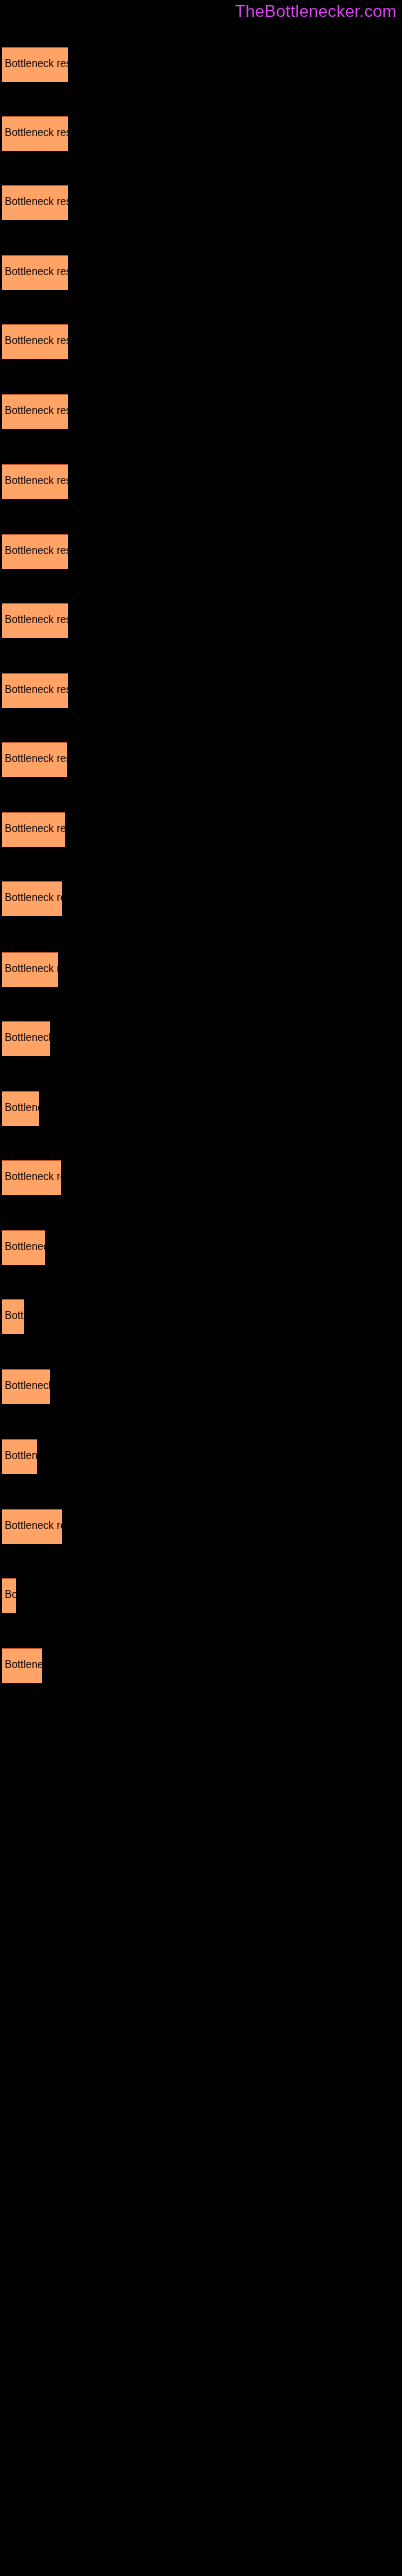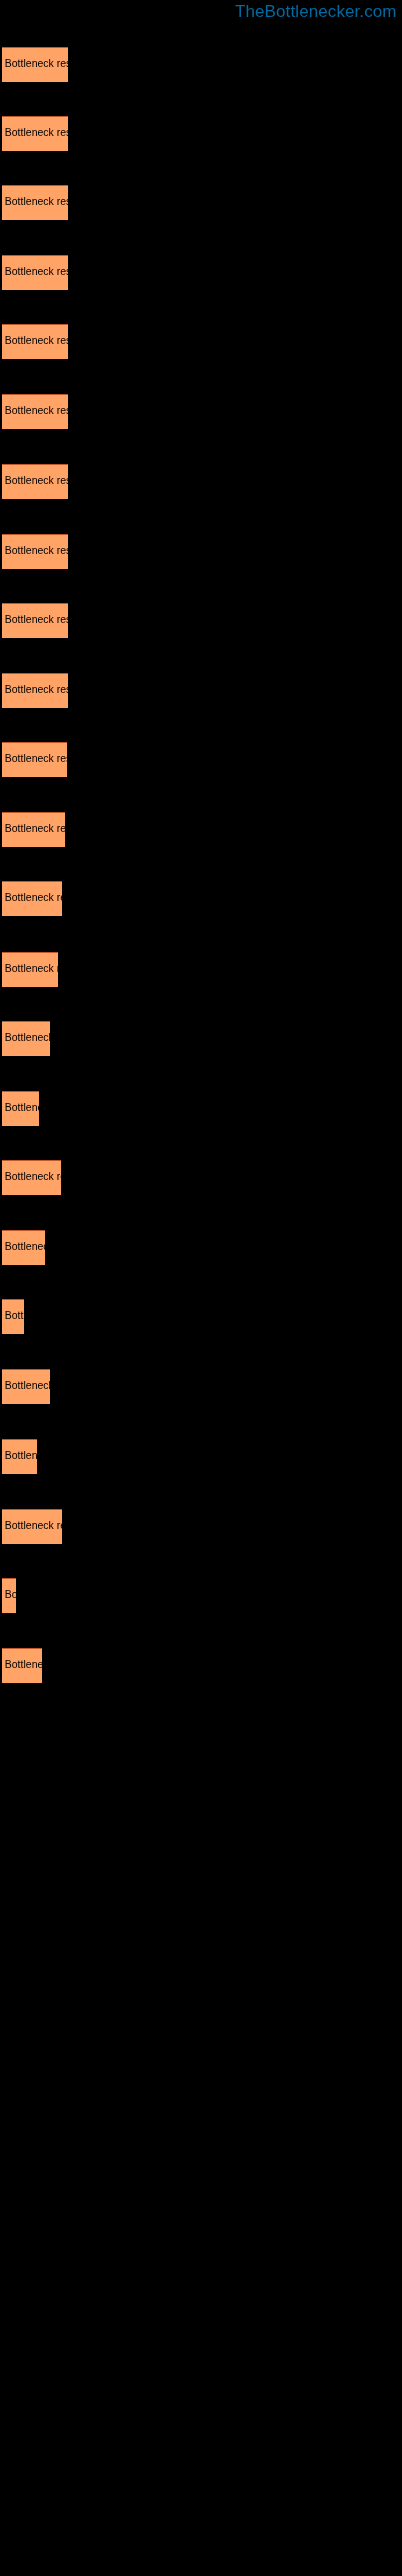--- a/index.html
+++ b/index.html
@@ -26,21 +26,21 @@
     background: #000000;
   }
 
   
   #site-title {
     position: absolute;
     right: 6.4px;
     top: 0.8px;
     font-size: 17px;
     line-height: 21px;
-    color: #0369a1;
+    color: #d946ef;
     letter-spacing: 0.1px;
     white-space: nowrap;
     text-align: left;
   }
 
   
   #plot-area {
     position: absolute;
     left: 0;
     top: 0;

